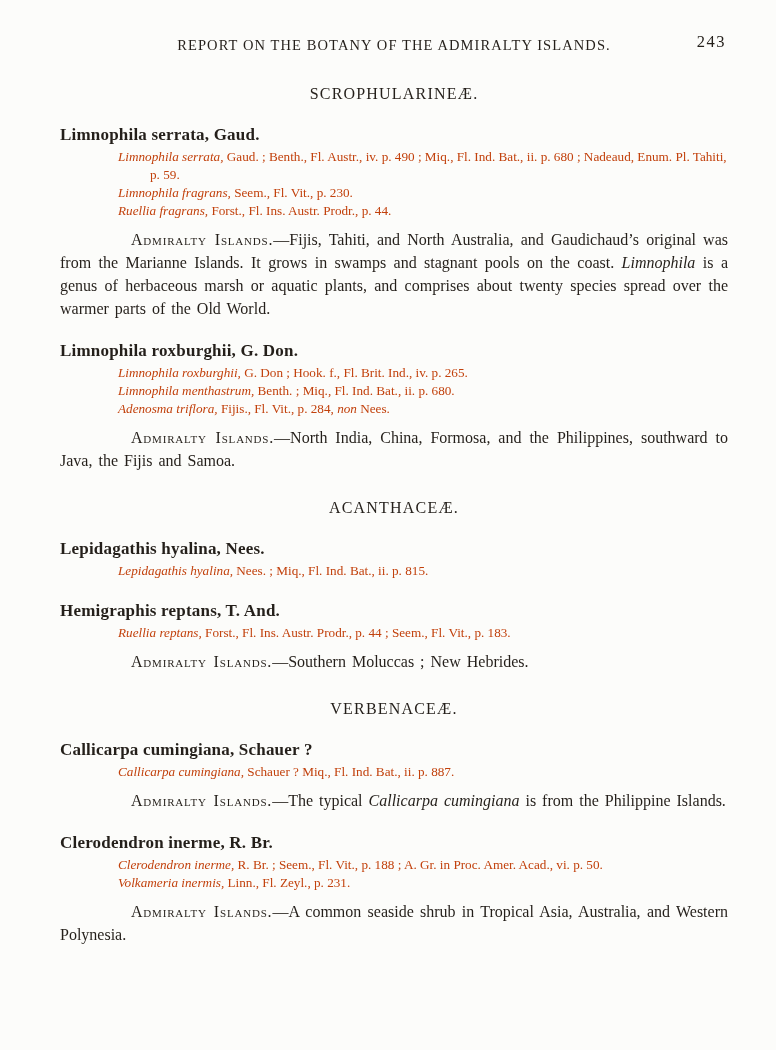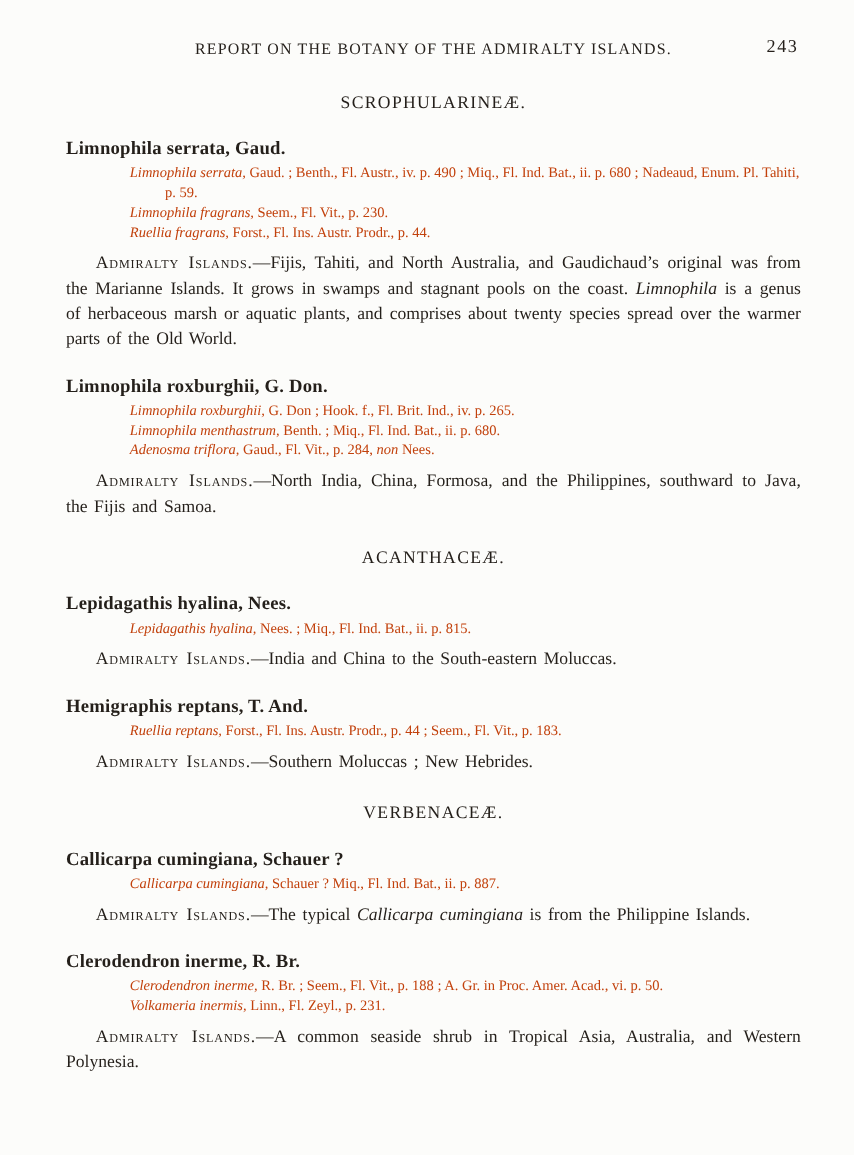--- a/index.html
+++ b/index.html
@@ -61,21 +61,21 @@
     color: #c2410c;
   }
   .note {
     margin: 8px 0 0;
     font-size: 16px;
     line-height: 23px;
     text-align: justify;
     text-indent: 27px;
     word-spacing: 2px;
   }
-  .sc { font-variant: small-caps; letter-spacing: 0.8px; }
+  .sc { font-variant: small-caps; letter-spacing: 0.8px; margin-left: 44px; }
   .it { font-style: italic; }
   .rm { font-style: normal; }
 </style>
 </head>
 <body>
 
 <div class="page">
   <div class="running-head">
     <span class="running-title">REPORT ON THE BOTANY OF THE ADMIRALTY ISLANDS.</span>
     <span class="page-number">243</span>
@@ -86,28 +86,27 @@
         <h3 class="species-name">Limnophila serrata, Gaud.</h3>
         <p class="synonym"><span class="it">Limnophila serrata,</span><span class="rm"> Gaud. ; Benth., Fl. Austr., iv. p. 490 ; Miq., Fl. Ind. Bat., ii. p. 680 ; Nadeaud, Enum. Pl. Tahiti, p. 59.</span></p>
         <p class="synonym"><span class="it">Limnophila fragrans,</span><span class="rm"> Seem., Fl. Vit., p. 230.</span></p>
         <p class="synonym"><span class="it">Ruellia fragrans,</span><span class="rm"> Forst., Fl. Ins. Austr. Prodr., p. 44.</span></p>
         <p class="note"><span class="sc">Admiralty Islands.</span><span class="rm">—Fijis, Tahiti, and North Australia, and Gaudichaud’s original was from the Marianne Islands. It grows in swamps and stagnant pools on the coast. </span><span class="it">Limnophila</span><span class="rm"> is a genus of herbaceous marsh or aquatic plants, and comprises about twenty species spread over the warmer parts of the Old World.</span></p>
       </section>
       <section class="entry">
         <h3 class="species-name">Limnophila roxburghii, G. Don.</h3>
         <p class="synonym"><span class="it">Limnophila roxburghii,</span><span class="rm"> G. Don ; Hook. f., Fl. Brit. Ind., iv. p. 265.</span></p>
         <p class="synonym"><span class="it">Limnophila menthastrum,</span><span class="rm"> Benth. ; Miq., Fl. Ind. Bat., ii. p. 680.</span></p>
-        <p class="synonym"><span class="it">Adenosma triflora,</span><span class="rm"> Gaud., Fl. Vit., p. 284, </span><span class="it">non</span><span class="rm"> Nees.</span></p>
+        <p class="synonym"><span class="it">Adenosma triflora,</span><span class="rm"> Fijis., Fl. Vit., p. 284, </span><span class="it">non</span><span class="rm"> Nees.</span></p>
         <p class="note"><span class="sc">Admiralty Islands.</span><span class="rm">—North India, China, Formosa, and the Philippines, southward to Java, the Fijis and Samoa.</span></p>
       </section>
       <h2 class="family-heading">ACANTHACEÆ.</h2>
       <section class="entry">
         <h3 class="species-name">Lepidagathis hyalina, Nees.</h3>
         <p class="synonym"><span class="it">Lepidagathis hyalina,</span><span class="rm"> Nees. ; Miq., Fl. Ind. Bat., ii. p. 815.</span></p>
-        <p class="note"><span class="sc">Admiralty Islands.</span><span class="rm">—India and China to the South-eastern Moluccas.</span></p>
       </section>
       <section class="entry">
         <h3 class="species-name">Hemigraphis reptans, T. And.</h3>
         <p class="synonym"><span class="it">Ruellia reptans,</span><span class="rm"> Forst., Fl. Ins. Austr. Prodr., p. 44 ; Seem., Fl. Vit., p. 183.</span></p>
         <p class="note"><span class="sc">Admiralty Islands.</span><span class="rm">—Southern Moluccas ; New Hebrides.</span></p>
       </section>
       <h2 class="family-heading">VERBENACEÆ.</h2>
       <section class="entry">
         <h3 class="species-name">Callicarpa cumingiana, Schauer ?</h3>
         <p class="synonym"><span class="it">Callicarpa cumingiana,</span><span class="rm"> Schauer ? Miq., Fl. Ind. Bat., ii. p. 887.</span></p>

